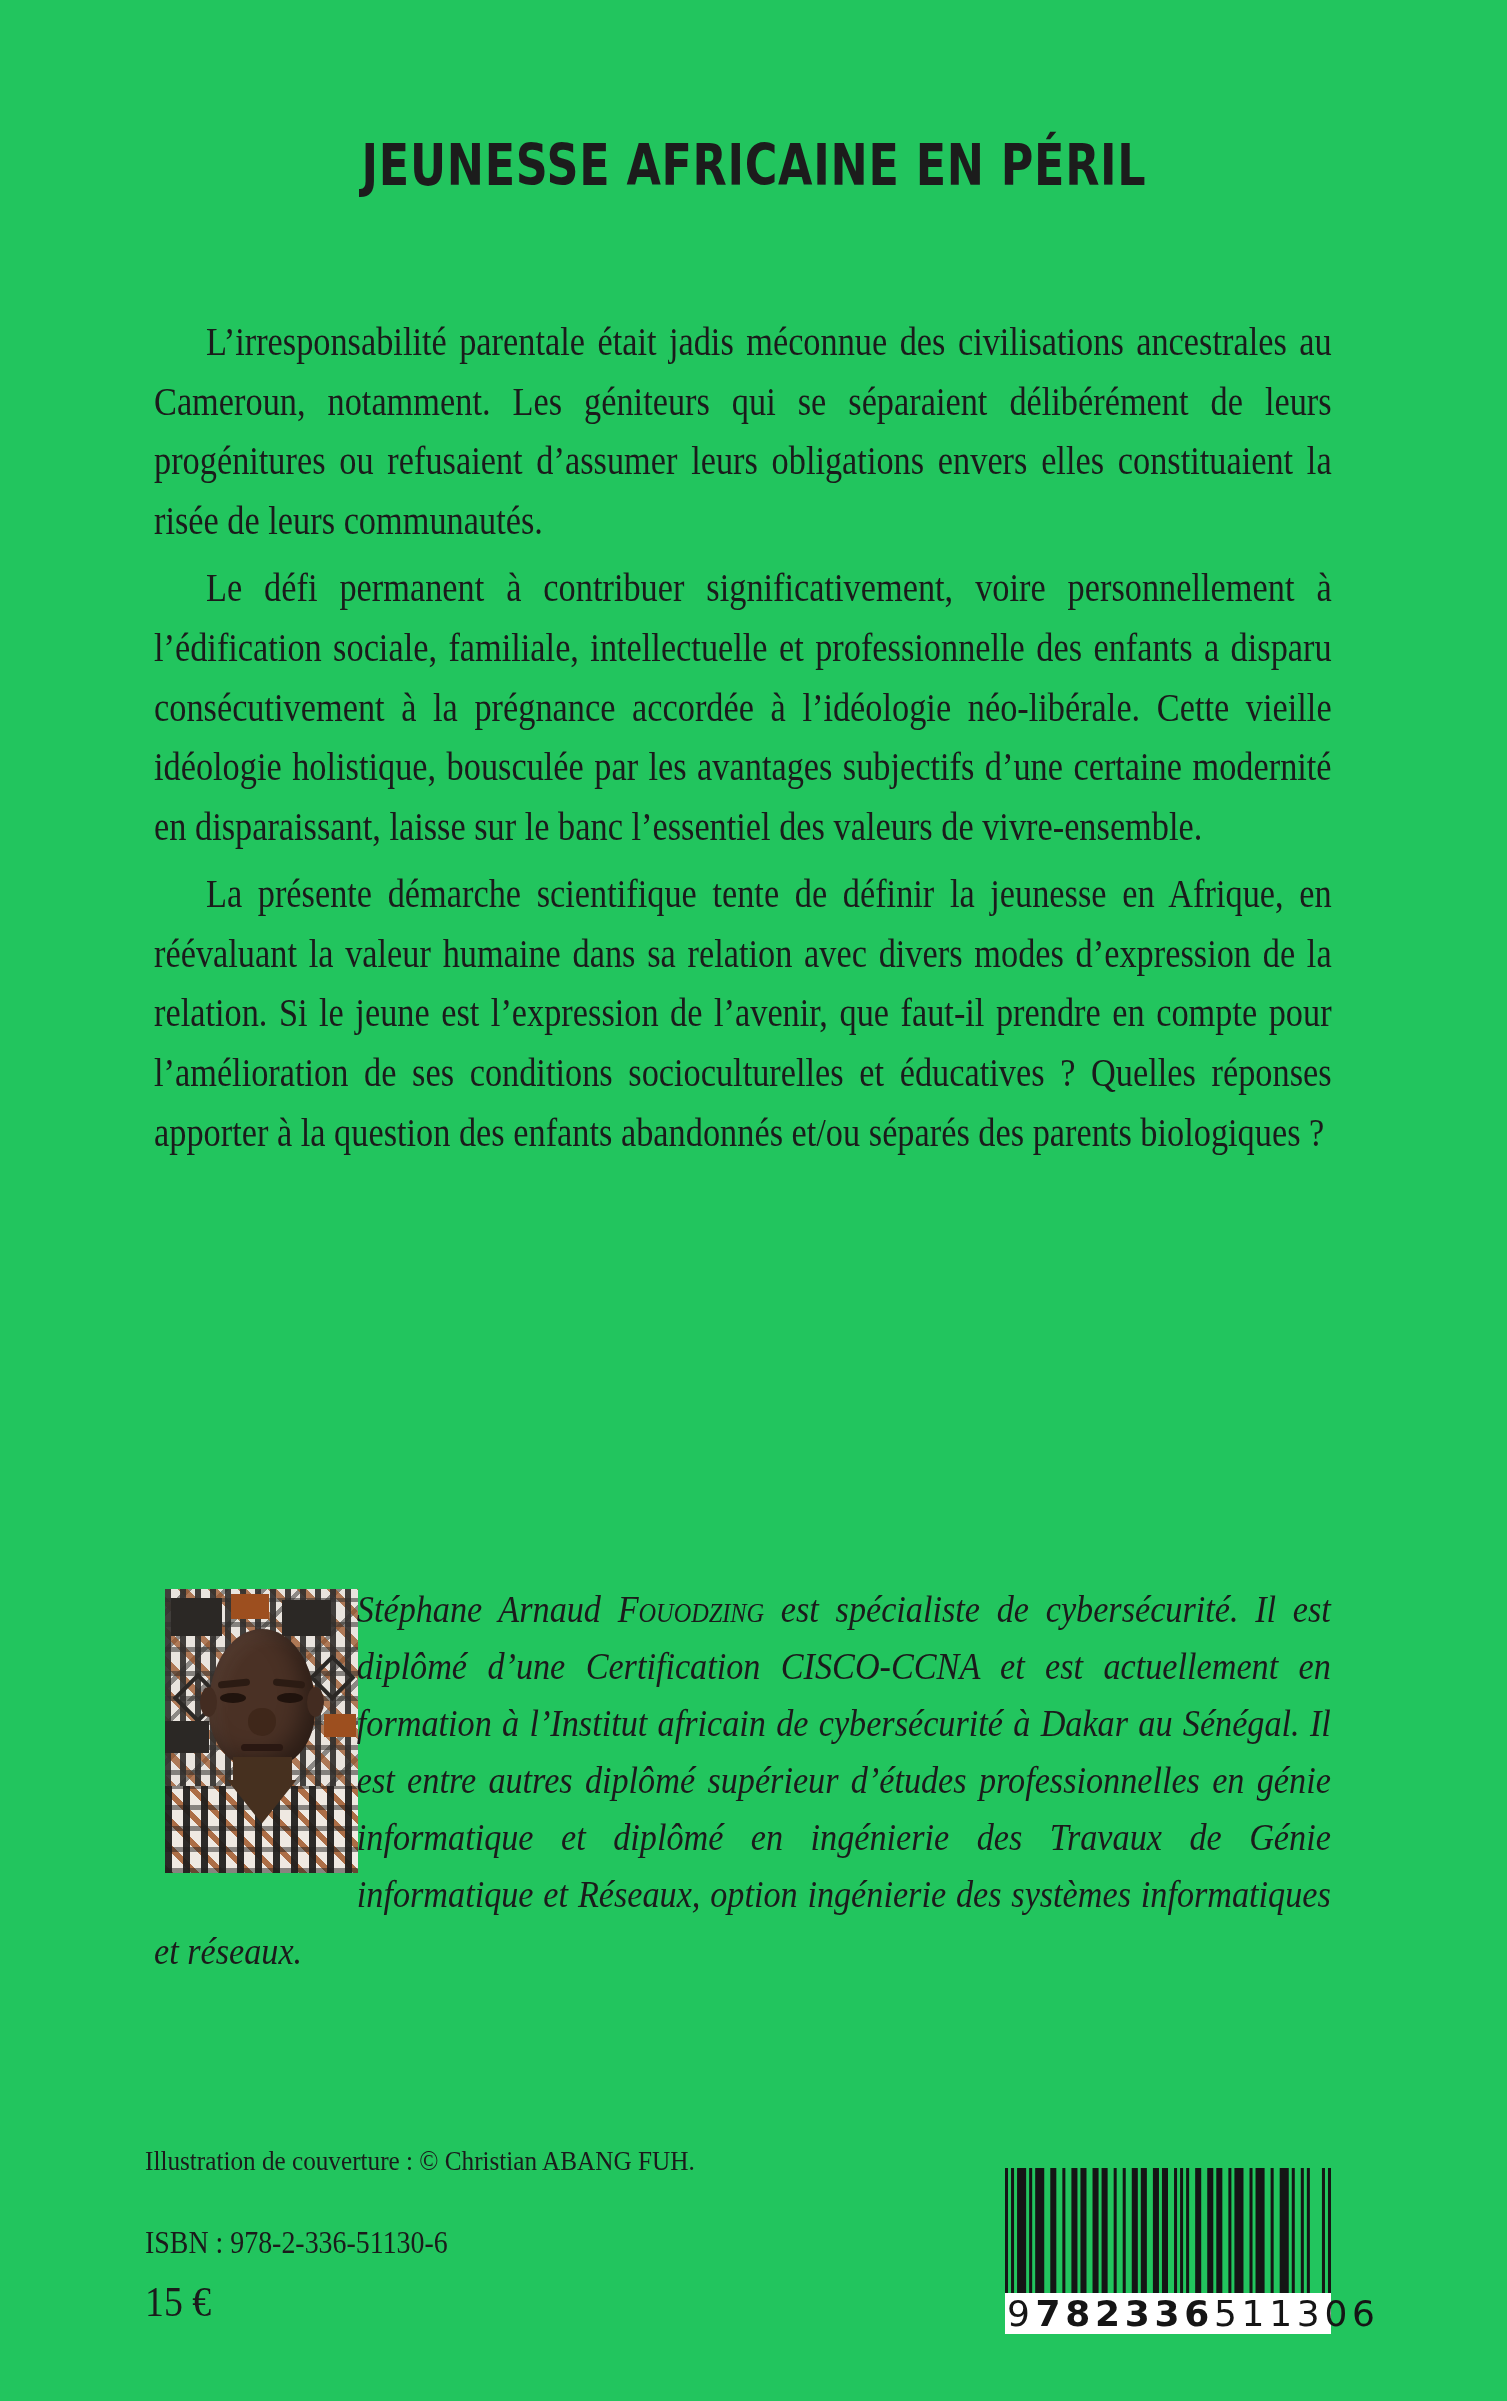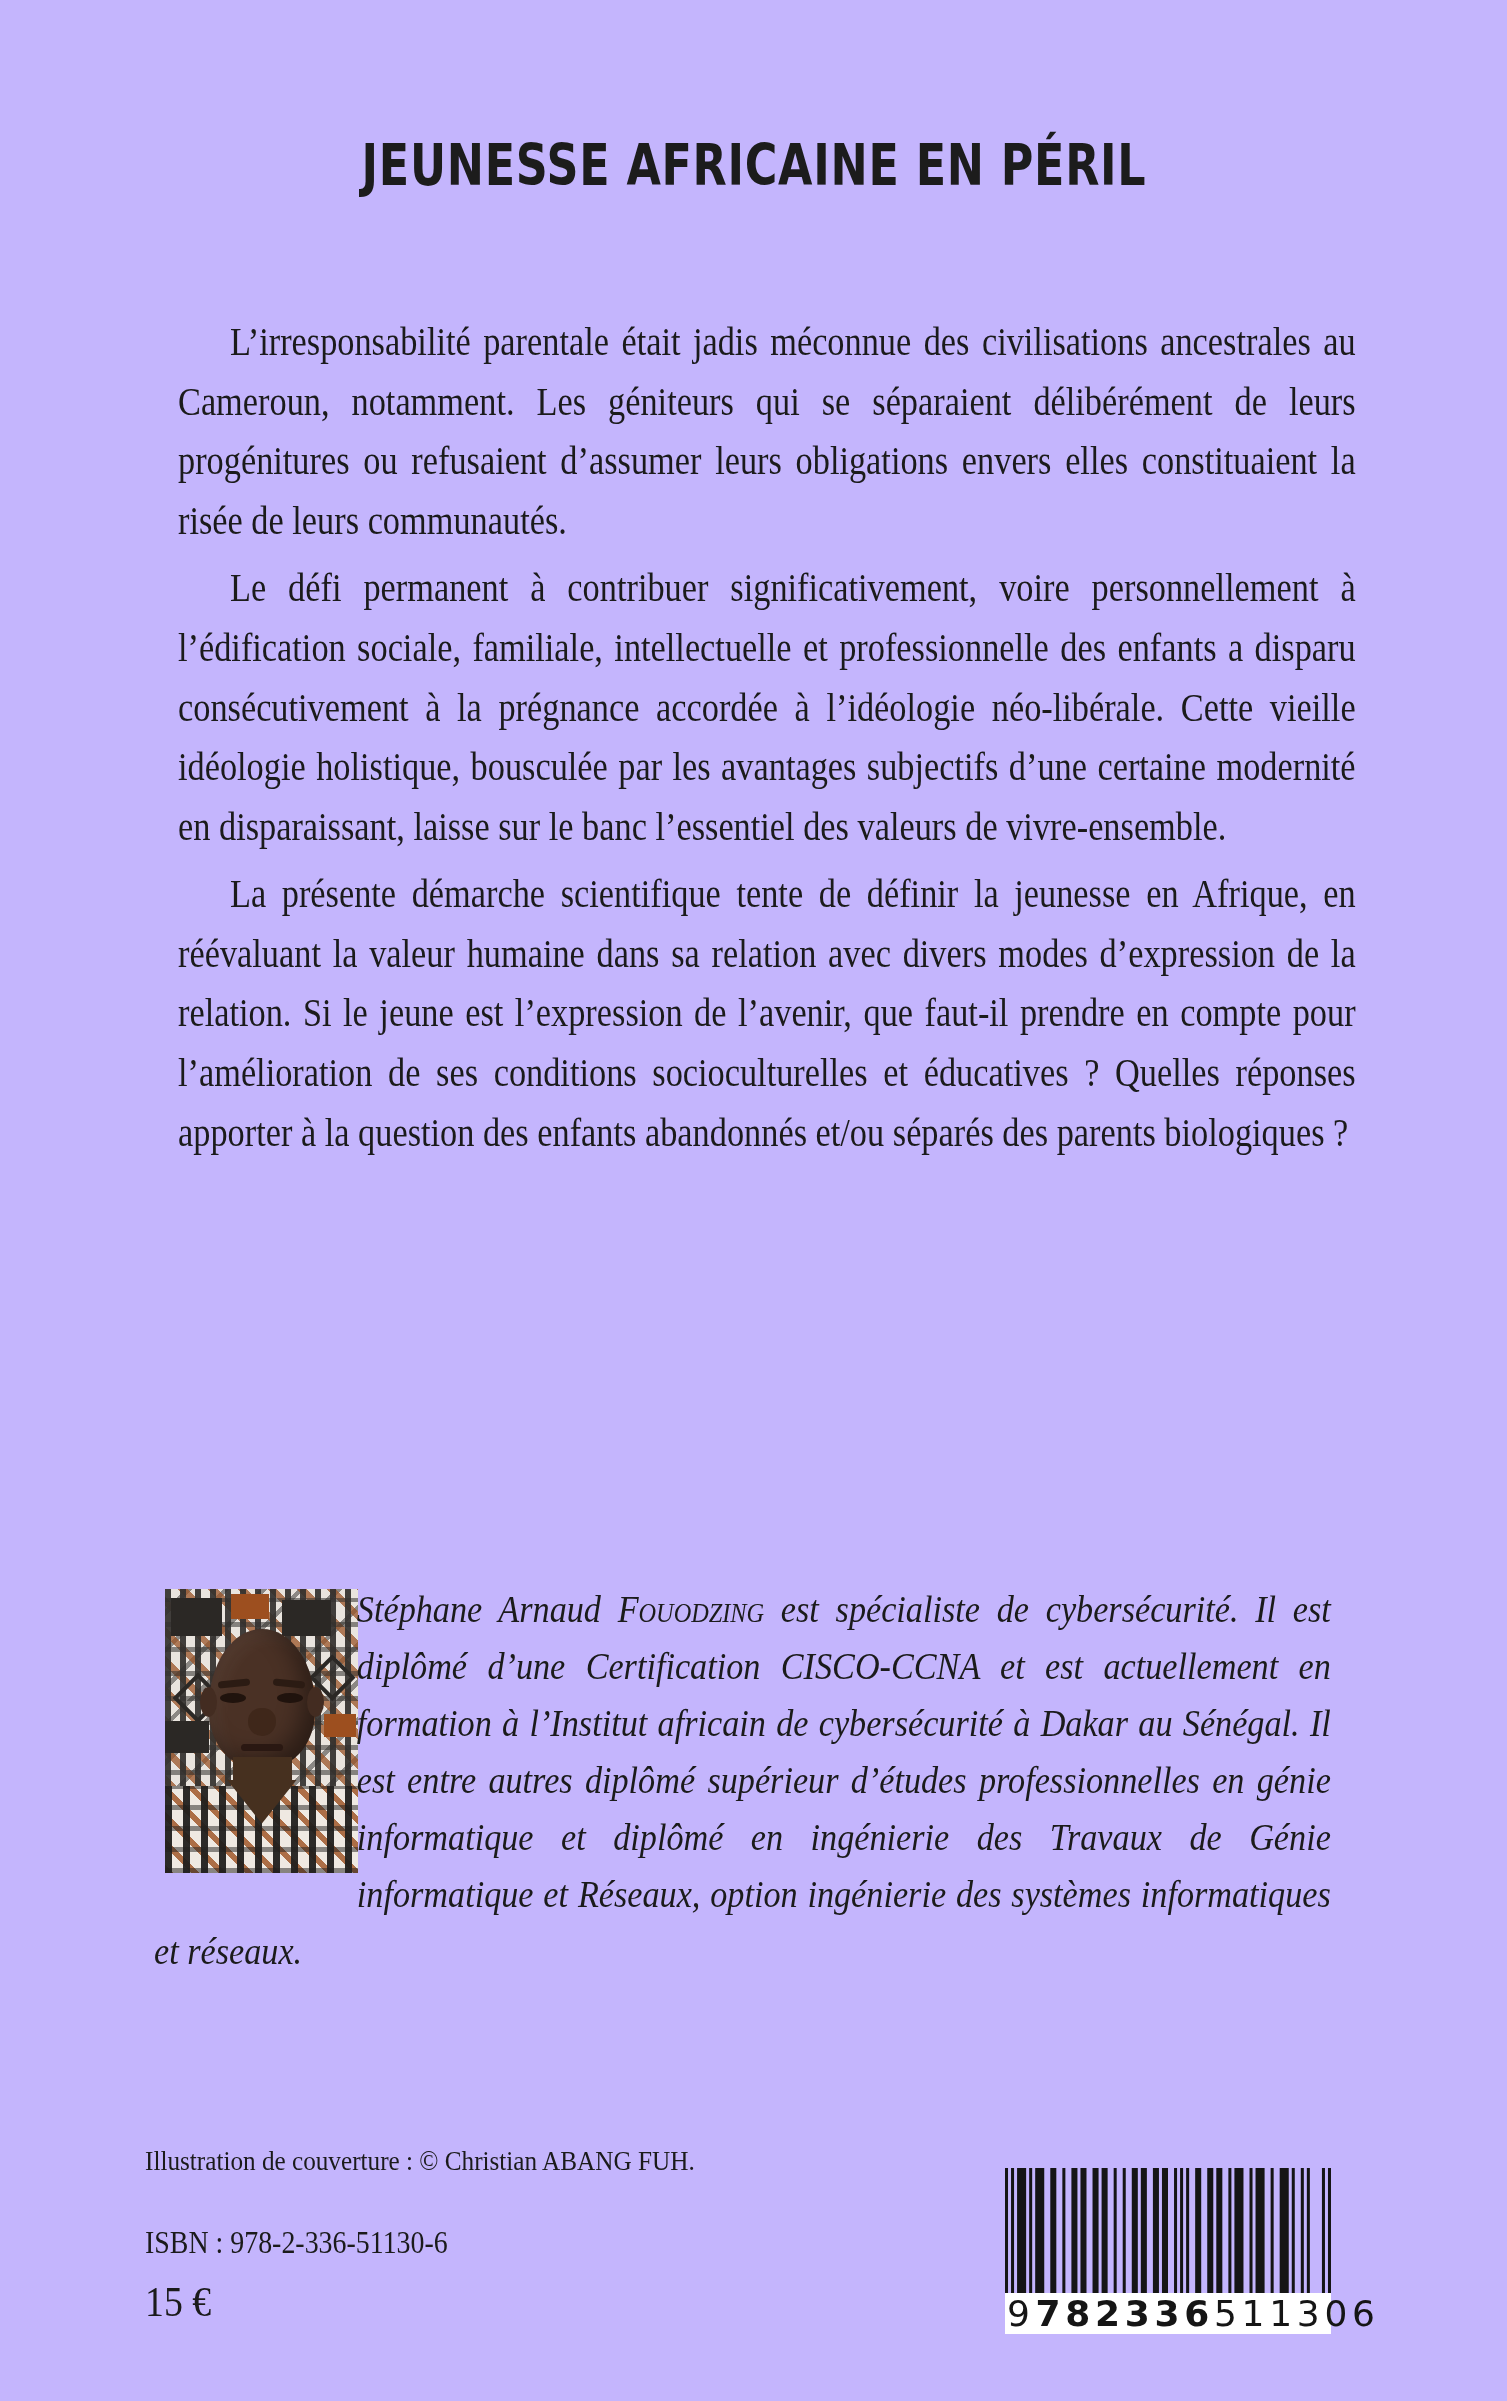--- a/index.html
+++ b/index.html
@@ -12,21 +12,21 @@
     height: 2402px;
     position: relative;
     font-family: "Liberation Serif", serif;
     color: #1a1a1a;
     overflow: hidden;
   }
 
   .page {
     position: absolute;
     inset: 0;
-    background: #c4b5fd;
+    background: #22c55e;
   }
 
   
   .title {
     position: absolute;
     left: 0;
     right: 0;
     top: 132px;
     text-align: center;
     font-family: "DejaVu Sans", sans-serif;
@@ -38,21 +38,20 @@
     transform-origin: center top;
     white-space: nowrap;
   }
 
   
   .body-col {
     position: absolute;
     left: 154px;
     top: 312px;
     width: 1178px;
-    margin-left: 24px;
   }
   .para {
     font-family: "Liberation Serif", serif;
     font-size: 39px;
     line-height: 1.53;
     text-align: justify;
     text-justify: inter-word;
     text-indent: 59px;
     margin: 0 0 7.6px 0;
     color: #1b1b1b;

